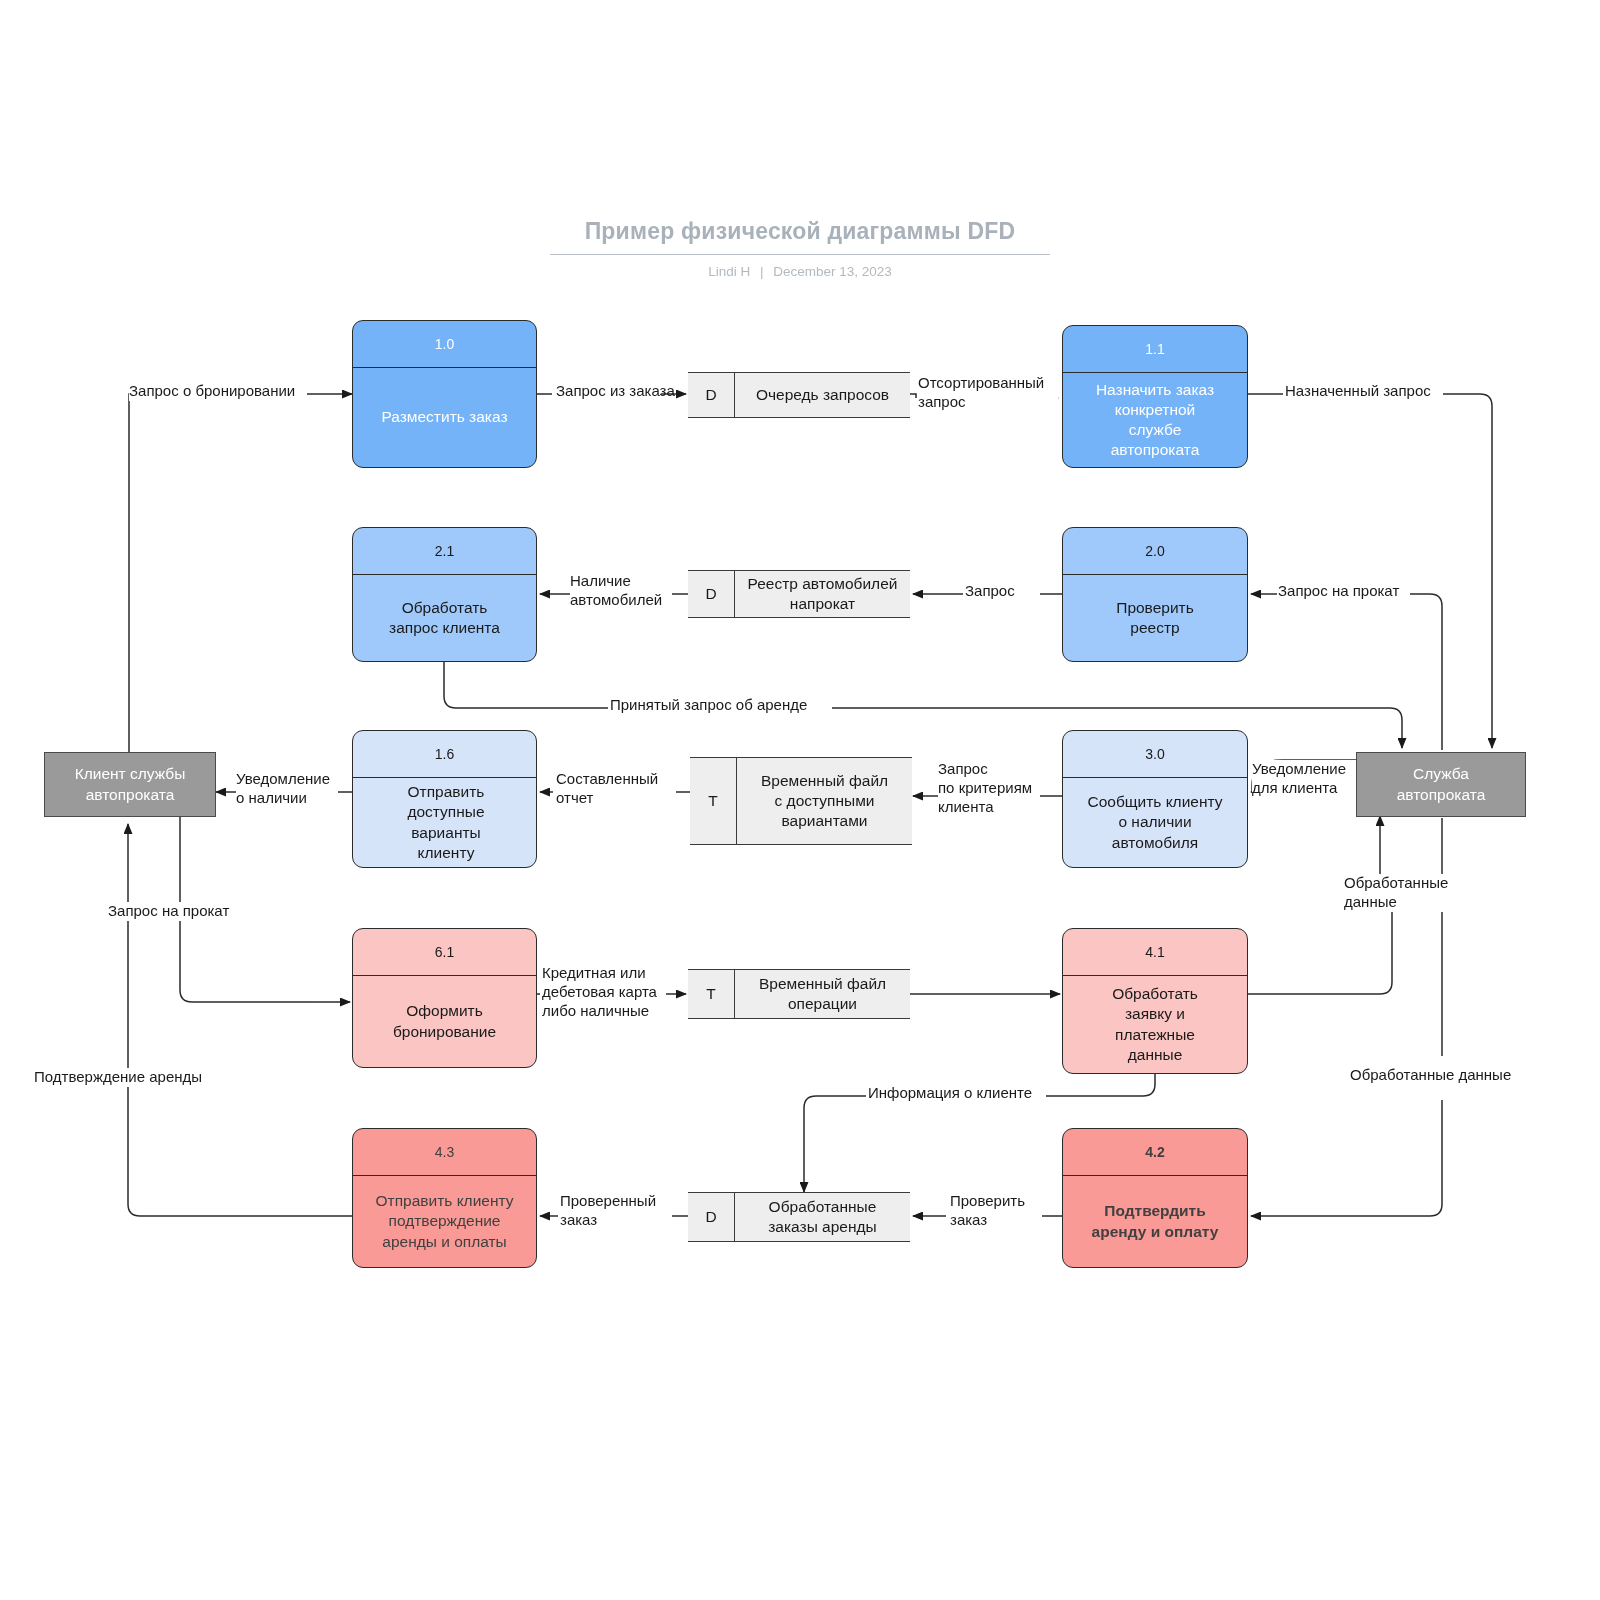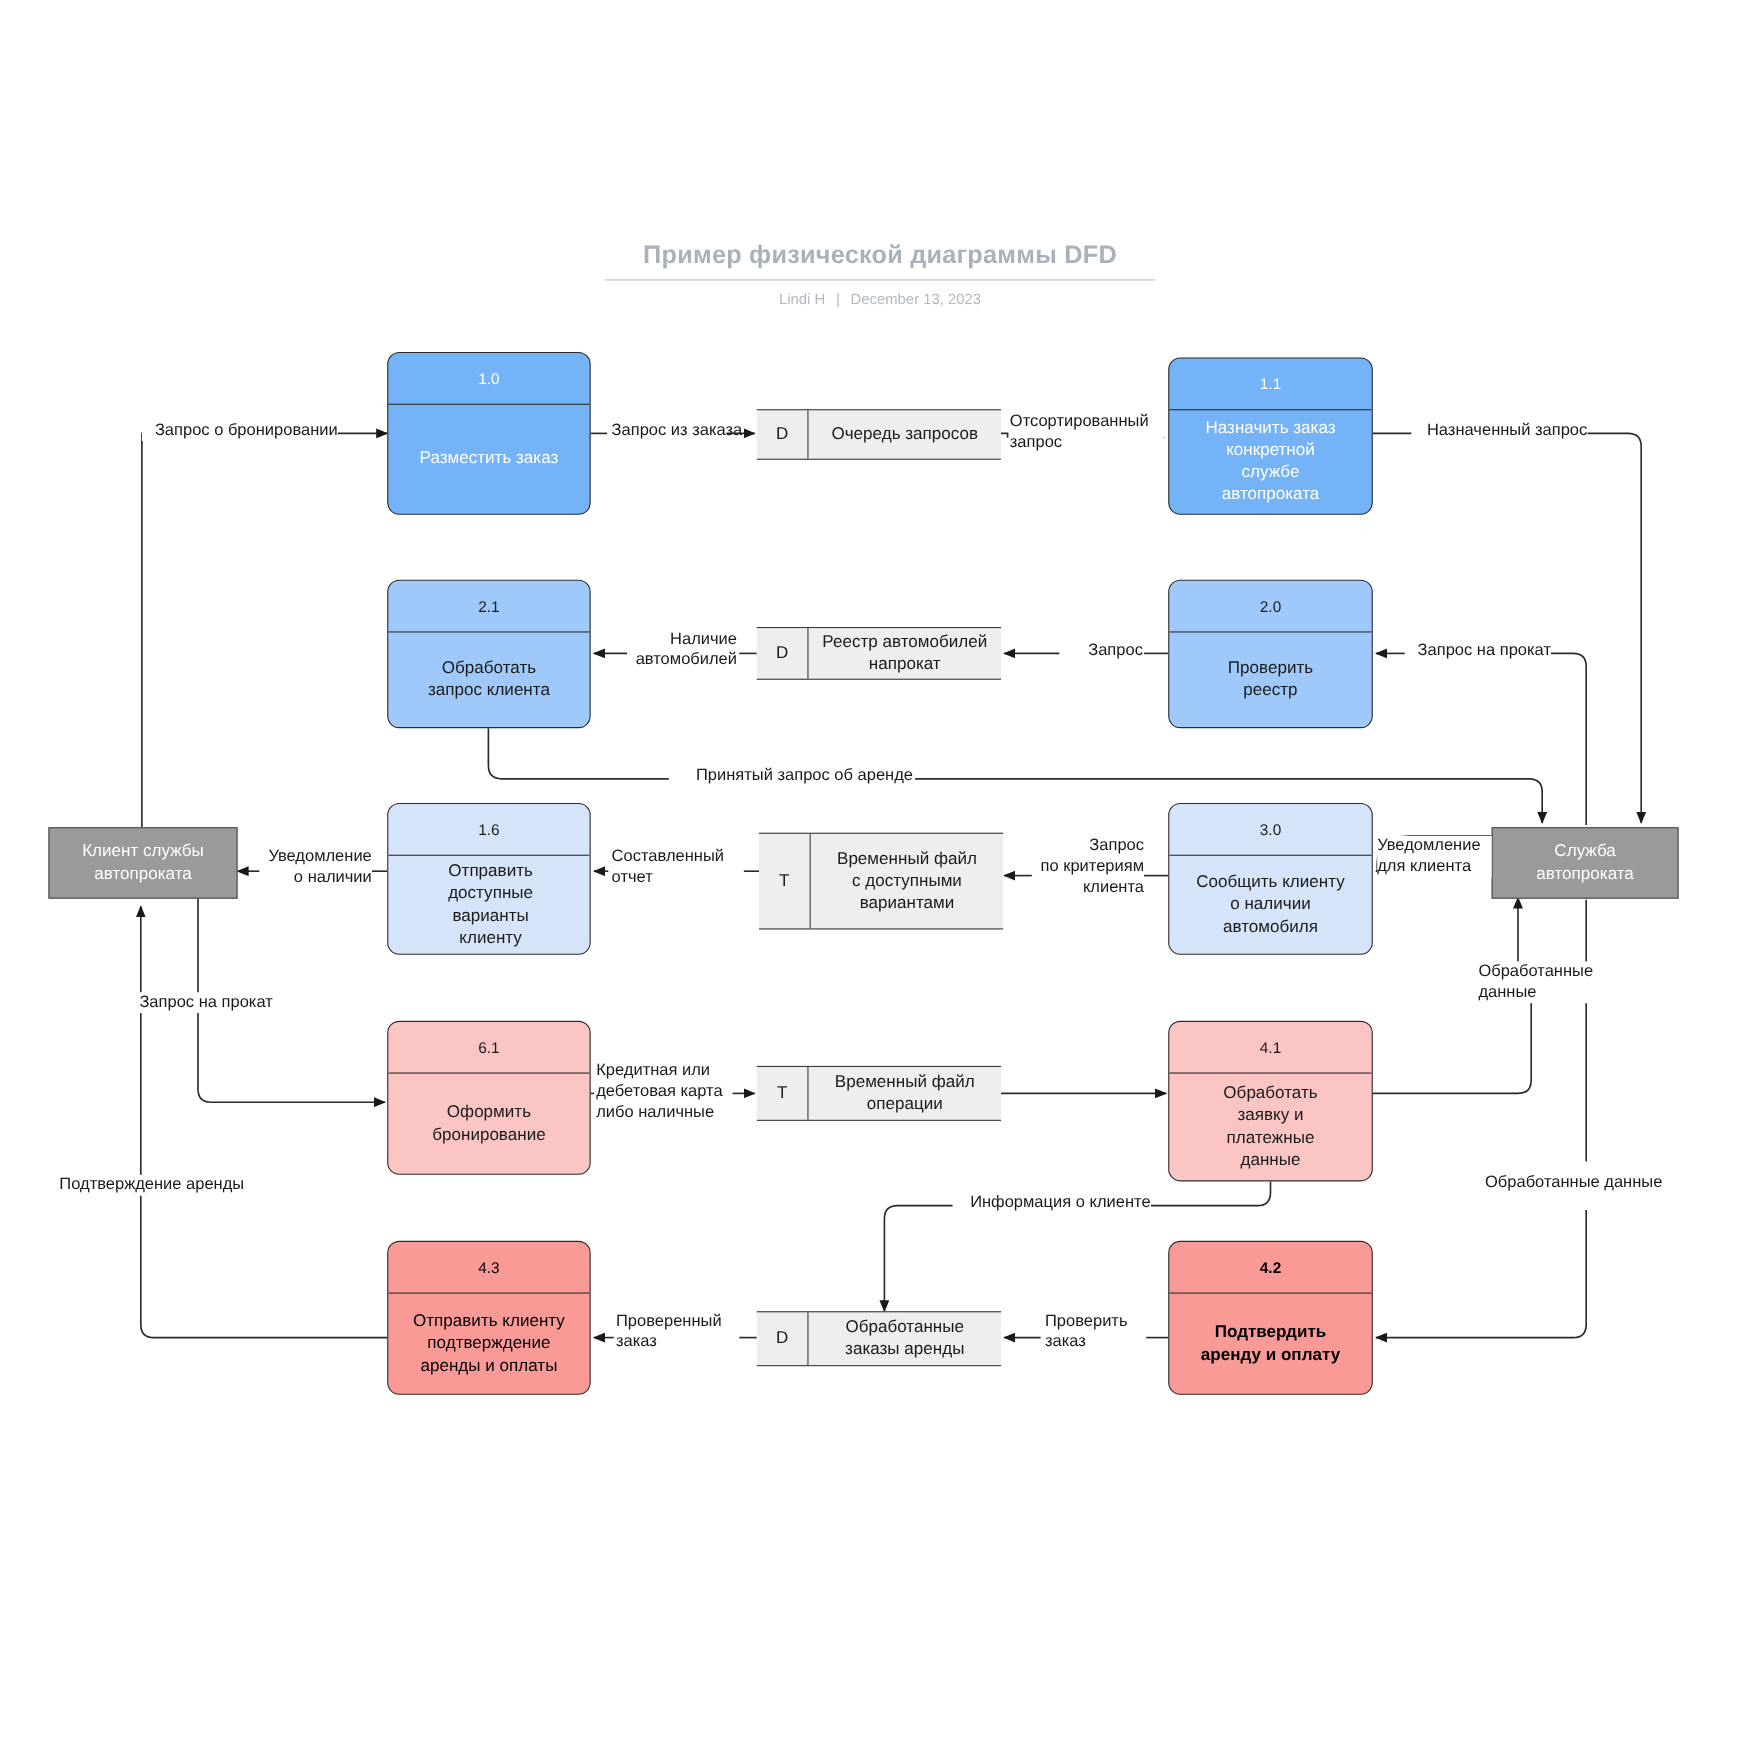--- a/index.html
+++ b/index.html
@@ -29,40 +29,40 @@
              text-align:center;font-size:15.5px;line-height:1.30;padding:4px 9px;}
   .p-blue{background:#74b3f7;}
   .p-blue .proc-id,.p-blue .proc-body{color:#ffffff;}
   .p-blue2{background:#9fc9fb;}
   .p-blue2 .proc-id,.p-blue2 .proc-body{color:#1a1a1a;}
   .p-blue3{background:#d6e4fa;}
   .p-blue3 .proc-id,.p-blue3 .proc-body{color:#1a1a1a;}
   .p-pink{background:#fac5c2;}
   .p-pink .proc-id,.p-pink .proc-body{color:#1a1a1a;}
   .p-salmon{background:#fa9a96;}
-  .p-salmon .proc-id,.p-salmon .proc-body{color:#000000;}
+  .p-salmon .proc-id,.p-salmon .proc-body{color:#404040;}
 
   
   .store{border-top:1.3px solid #3a3a3a;border-bottom:1.3px solid #3a3a3a;
          background:#eeeeee;display:flex;align-items:stretch;}
   .store-key{width:46px;flex:0 0 46px;display:flex;align-items:center;
              justify-content:center;font-size:15.5px;
              border-right:1.3px solid #3a3a3a;}
   .store-label{flex:1 1 auto;display:flex;align-items:center;justify-content:center;
                text-align:center;font-size:15.5px;line-height:1.28;padding:3px 8px;}
 
   
   .entity{background:#9a9a9a;border:1.3px solid #4a4a4a;color:#ffffff;
           display:flex;align-items:center;justify-content:center;text-align:center;
           font-size:15.5px;line-height:1.30;}
 
   
   .flab{position:absolute;font-size:15px;line-height:1.26;color:#1a1a1a;
         background:#ffffff;white-space:pre;}
-  .flab.c{text-align:right;}
+  .flab.c{text-align:left;}
   .flab.l{text-align:left;}
 </style>
 </head>
 <body>
 
 <div id="header">
   <div id="title">Пример физической диаграммы DFD</div>
   <div id="title-rule"></div>
   <div id="subtitle">
     <span>Lindi H</span>

